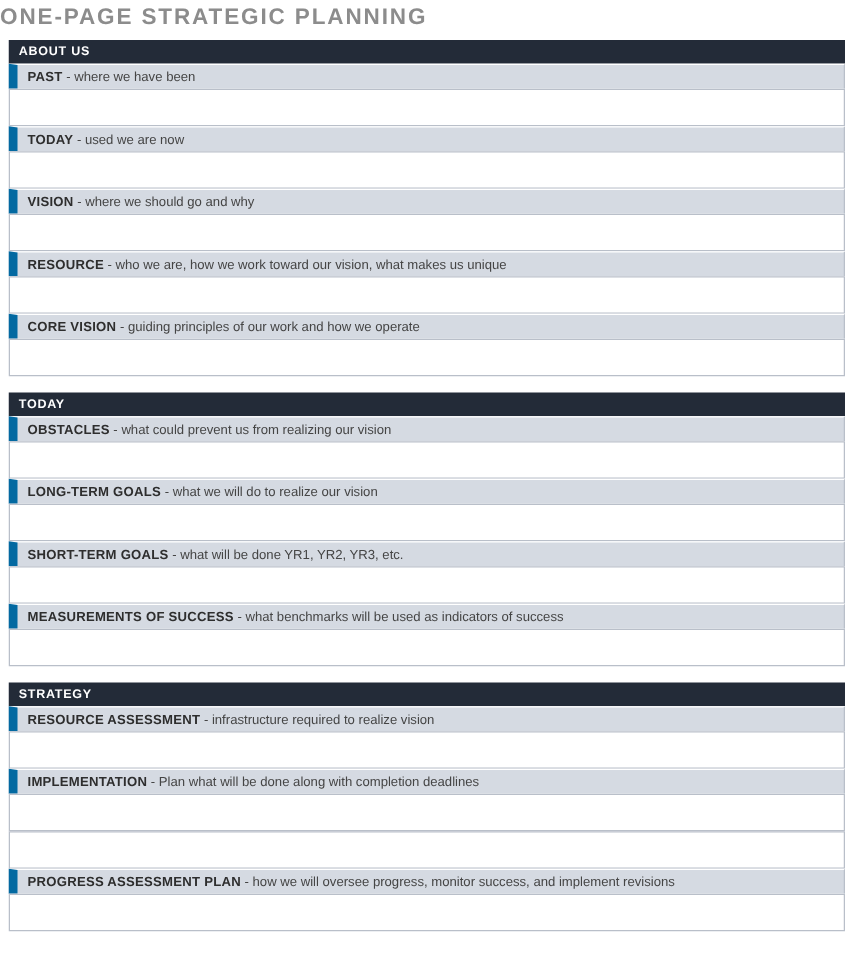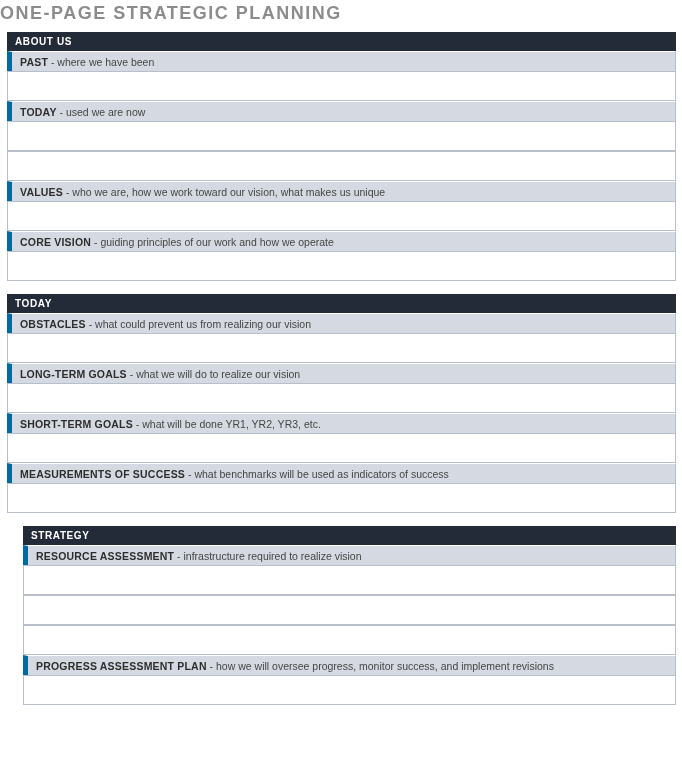--- a/index.html
+++ b/index.html
@@ -27,36 +27,35 @@
     white-space: nowrap;
   }
   .doc {
     margin: 0 6px 0 7px; 
   }
   .section {
     margin-bottom: 13px;
   }
   .section:last-child {
     margin-bottom: 0;
-    margin-left: 16px;
   }
   .section-header {
     background: #232b38;
     color: #ffffff;
     height: 19px;
     box-sizing: border-box;
     padding: 4px 8px 0 8px;
     font-size: 10px;
     font-weight: bold;
     letter-spacing: 0.6px;
     line-height: 11px;
   }
   .field-label {
     background: #d5dae2;
-    border-left: 5px solid #0369a1;
+    border-left: 7px solid #0369a1;
     border-right: 1px solid #b9bfc9;
     border-top: 1px solid #ffffff;
     height: 20px;
     box-sizing: border-box;
     padding: 4px 8px 0 8px;
     font-size: 10.5px;
     line-height: 13px;
     color: #454545;
     white-space: nowrap;
     overflow: hidden;
@@ -91,24 +90,27 @@
       <div class="field-label">
         <span class="field-name">PAST</span><span> - where we have been</span>
       </div>
       <div class="field-input"></div>
 
       <div class="field-label">
         <span class="field-name">TODAY</span><span> - used we are now</span>
       </div>
       <div class="field-input"></div>
 
+      <div class="field-label">
+        <span class="field-name">VISION</span><span> - where we should go and why</span>
+      </div>
       <div class="field-input"></div>
 
       <div class="field-label">
-        <span class="field-name">VALUES</span><span> - who we are, how we work toward our vision, what makes us unique</span>
+        <span class="field-name">RESOURCE</span><span> - who we are, how we work toward our vision, what makes us unique</span>
       </div>
       <div class="field-input"></div>
 
       <div class="field-label">
         <span class="field-name">CORE VISION</span><span> - guiding principles of our work and how we operate</span>
       </div>
       <div class="field-input"></div>
     </div>
 
     <div class="section">
@@ -136,20 +138,23 @@
     </div>
 
     <div class="section">
       <div class="section-header">STRATEGY</div>
 
       <div class="field-label">
         <span class="field-name">RESOURCE ASSESSMENT</span><span> - infrastructure required to realize vision</span>
       </div>
       <div class="field-input"></div>
 
+      <div class="field-label">
+        <span class="field-name">IMPLEMENTATION</span><span> - Plan what will be done along with completion deadlines</span>
+      </div>
       <div class="field-input"></div>
 
       <div class="field-input"></div>
 
       <div class="field-label">
         <span class="field-name">PROGRESS ASSESSMENT PLAN</span><span> - how we will oversee progress, monitor success, and implement revisions</span>
       </div>
       <div class="field-input"></div>
     </div>
 

